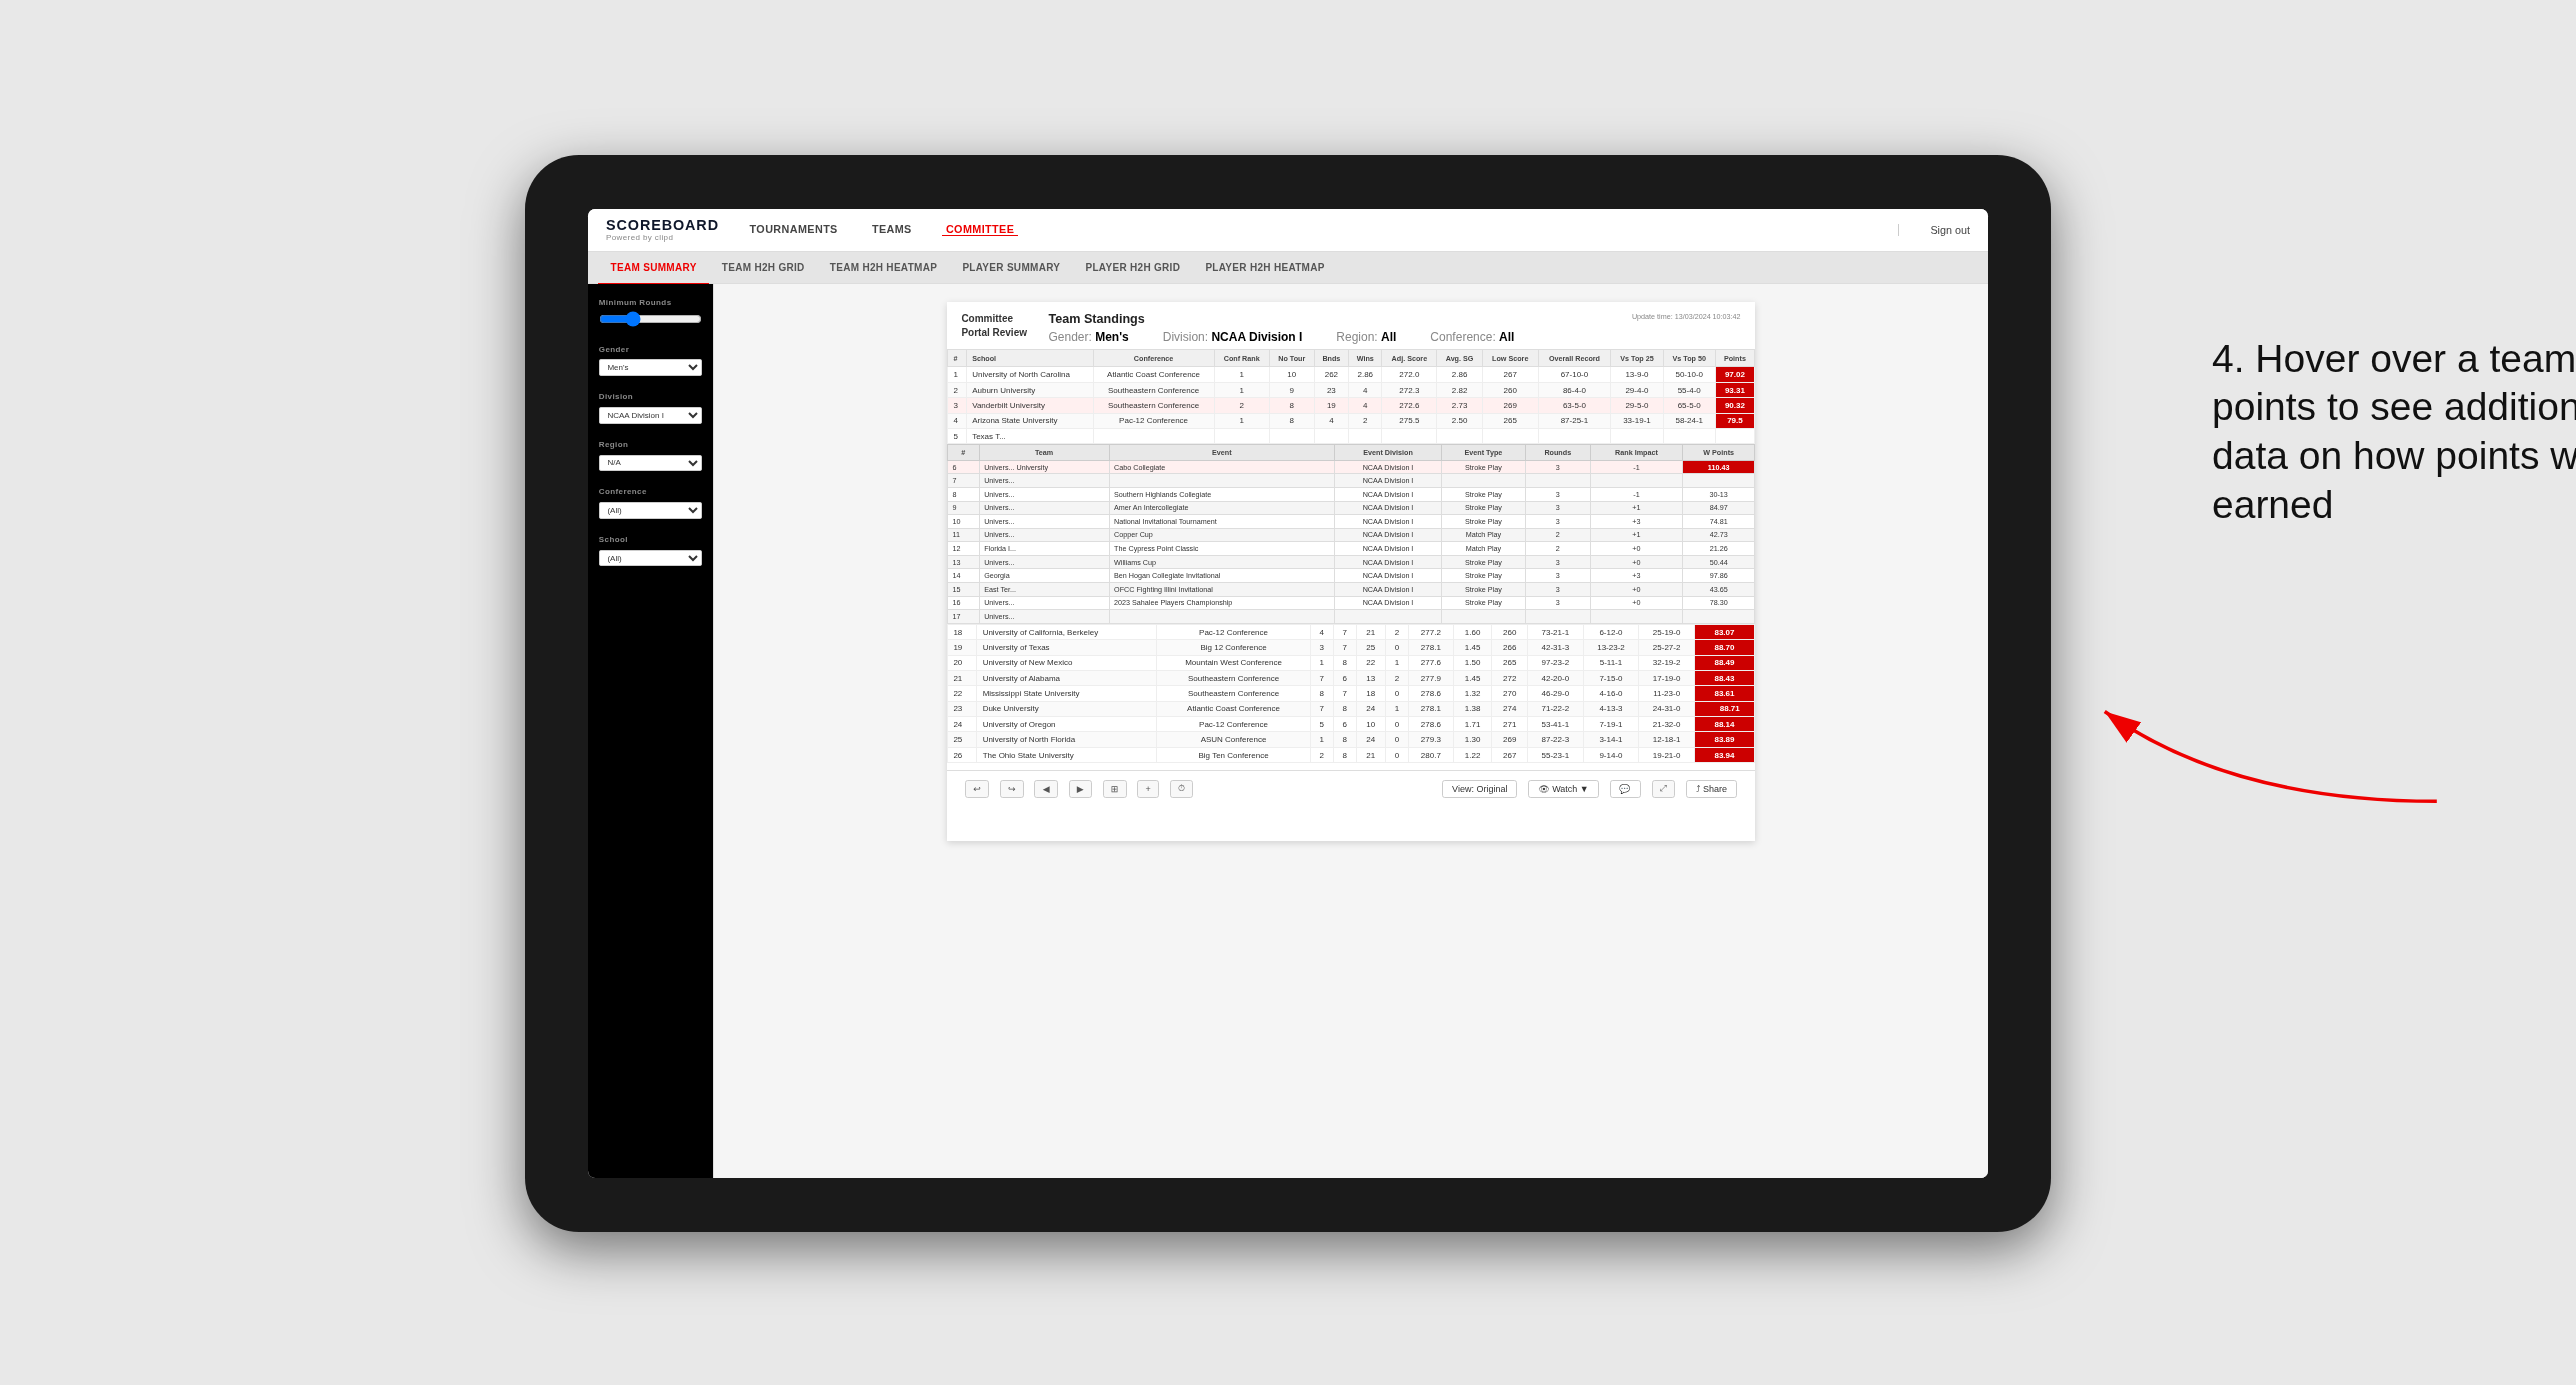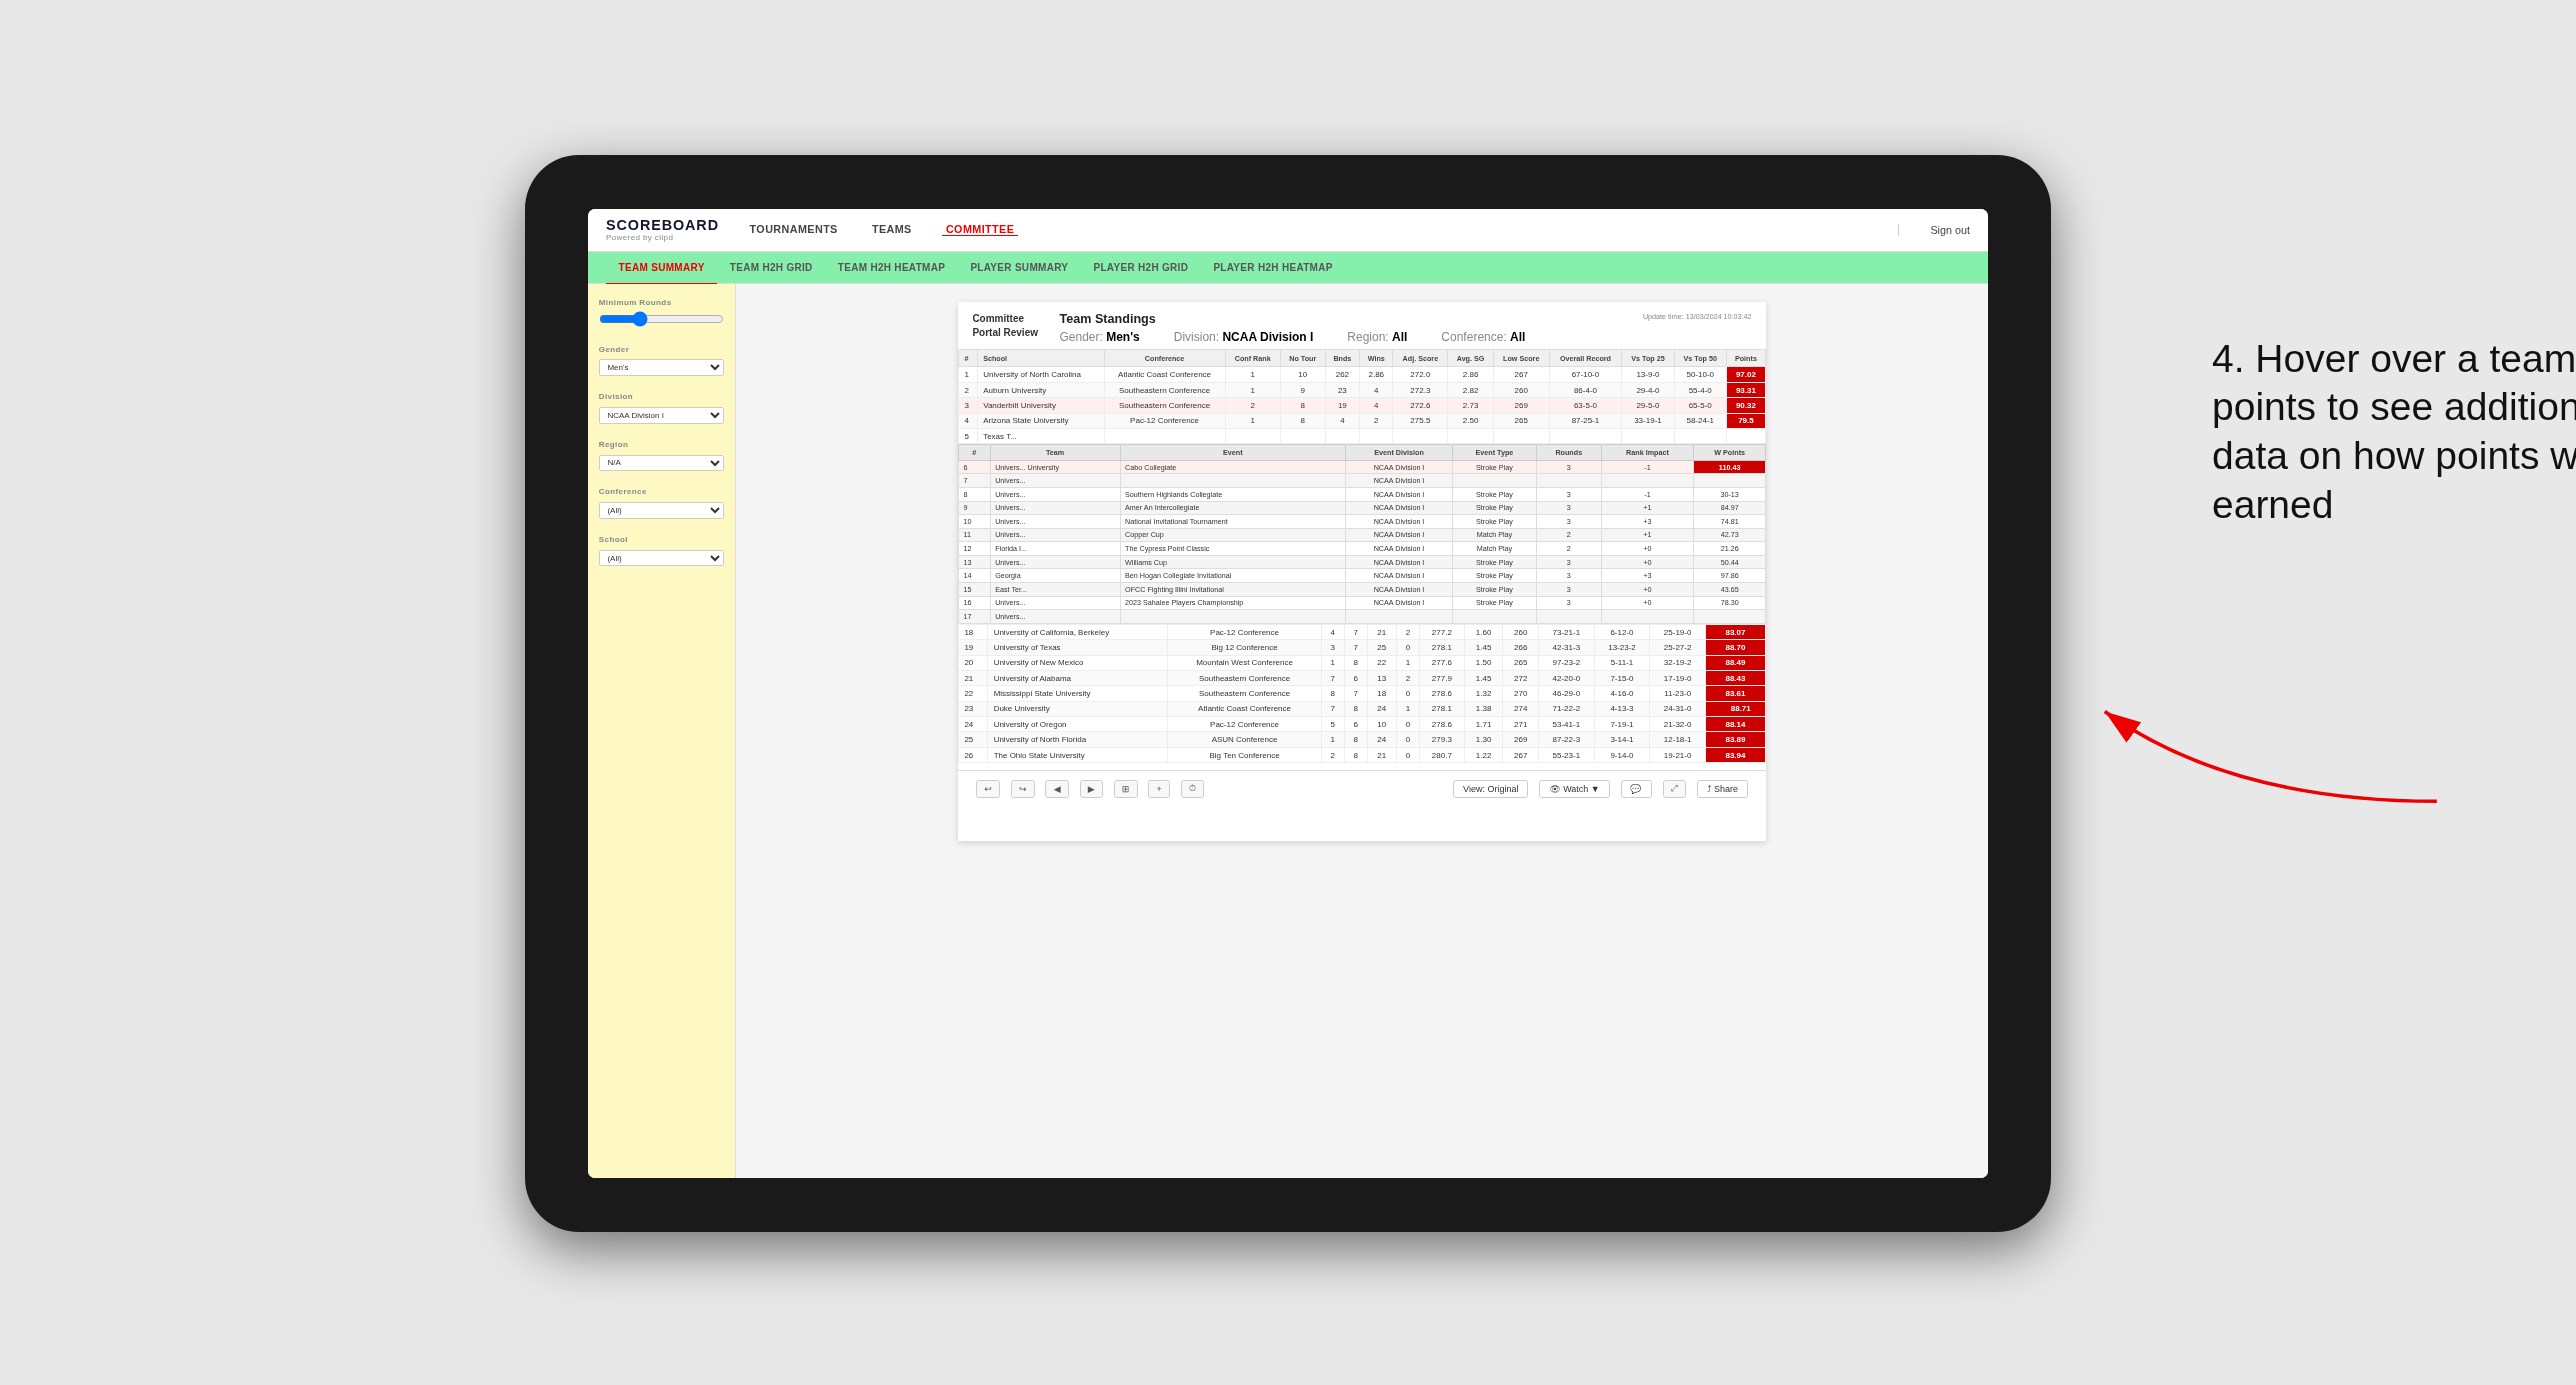--- a/index.html
+++ b/index.html
@@ -91,24 +91,24 @@
       color: #444;
       cursor: pointer;
       border-left: 0.9px solid #ccc;
       padding-left: 31px;
     }
 
     
     .sub-nav {
       display: flex;
       gap: 0;
-      padding: 0 18px;
+      padding: 0 10px;
       height: 32px;
       border-bottom: 1.8px solid #ddd;
-      background: #86efac;
+      background: #e5e5e5;
       flex-shrink: 0;
     }
 
     .sub-nav-item {
       font-size: 10px;
       font-weight: 600;
       color: #555;
       cursor: pointer;
       padding: 0 12.6px;
       display: flex;
@@ -125,23 +125,23 @@
 
     
     .main-content {
       display: flex;
       flex: 1;
       overflow: hidden;
     }
 
     
     .sidebar {
-      width: 148px;
+      width: 126px;
       flex-shrink: 0;
-      background: #fef9c3;
+      background: #000000;
       border-right: 0.9px solid #ddd;
       padding: 14.4px 10.8px;
       overflow-y: auto;
     }
 
     .sidebar-section-title {
       font-size: 8px;
       font-weight: 700;
       color: #888;
       letter-spacing: 0.4px;

